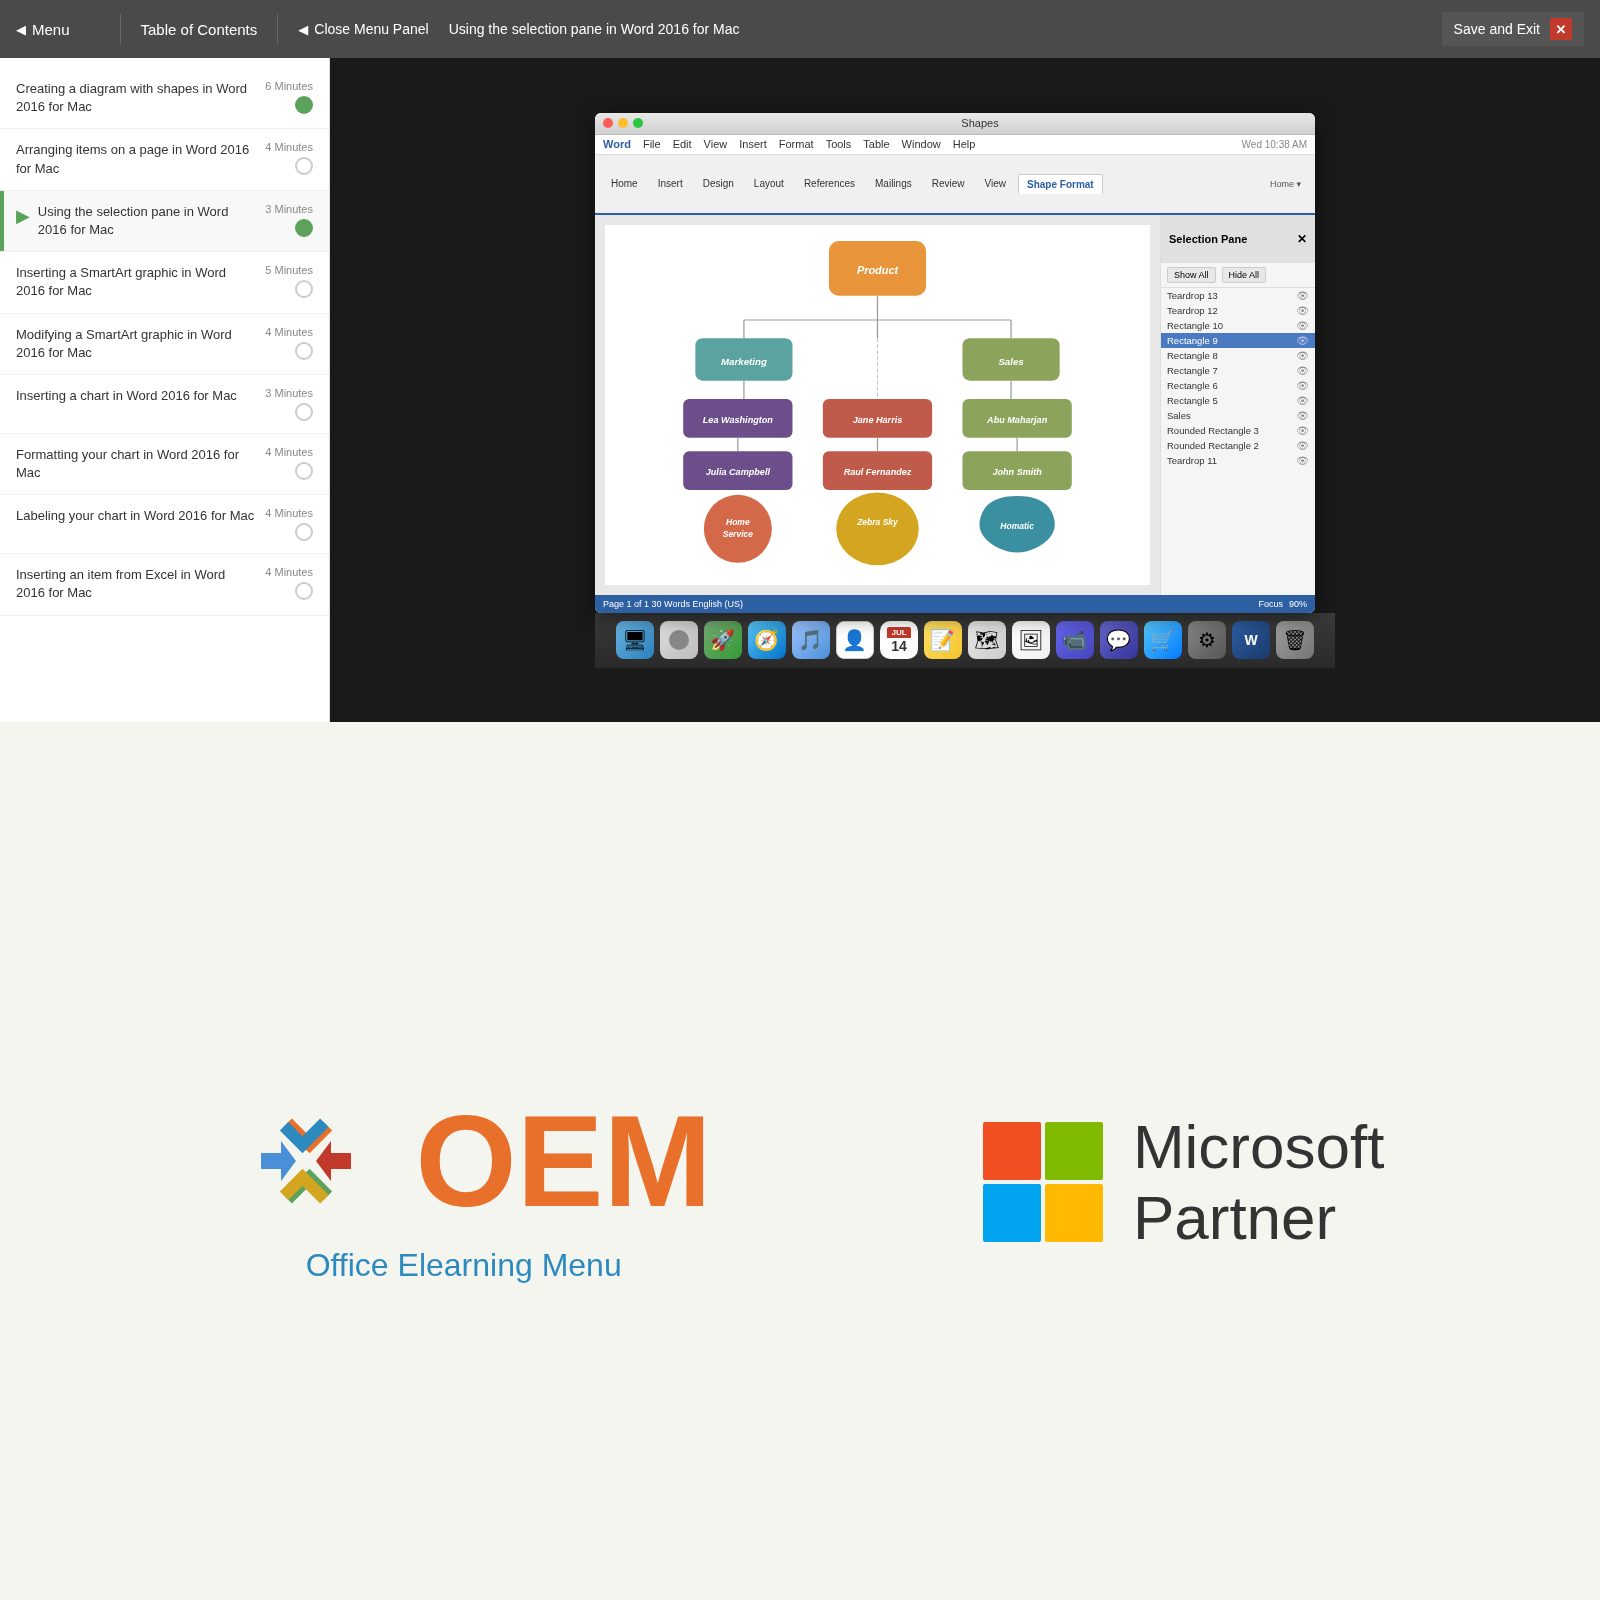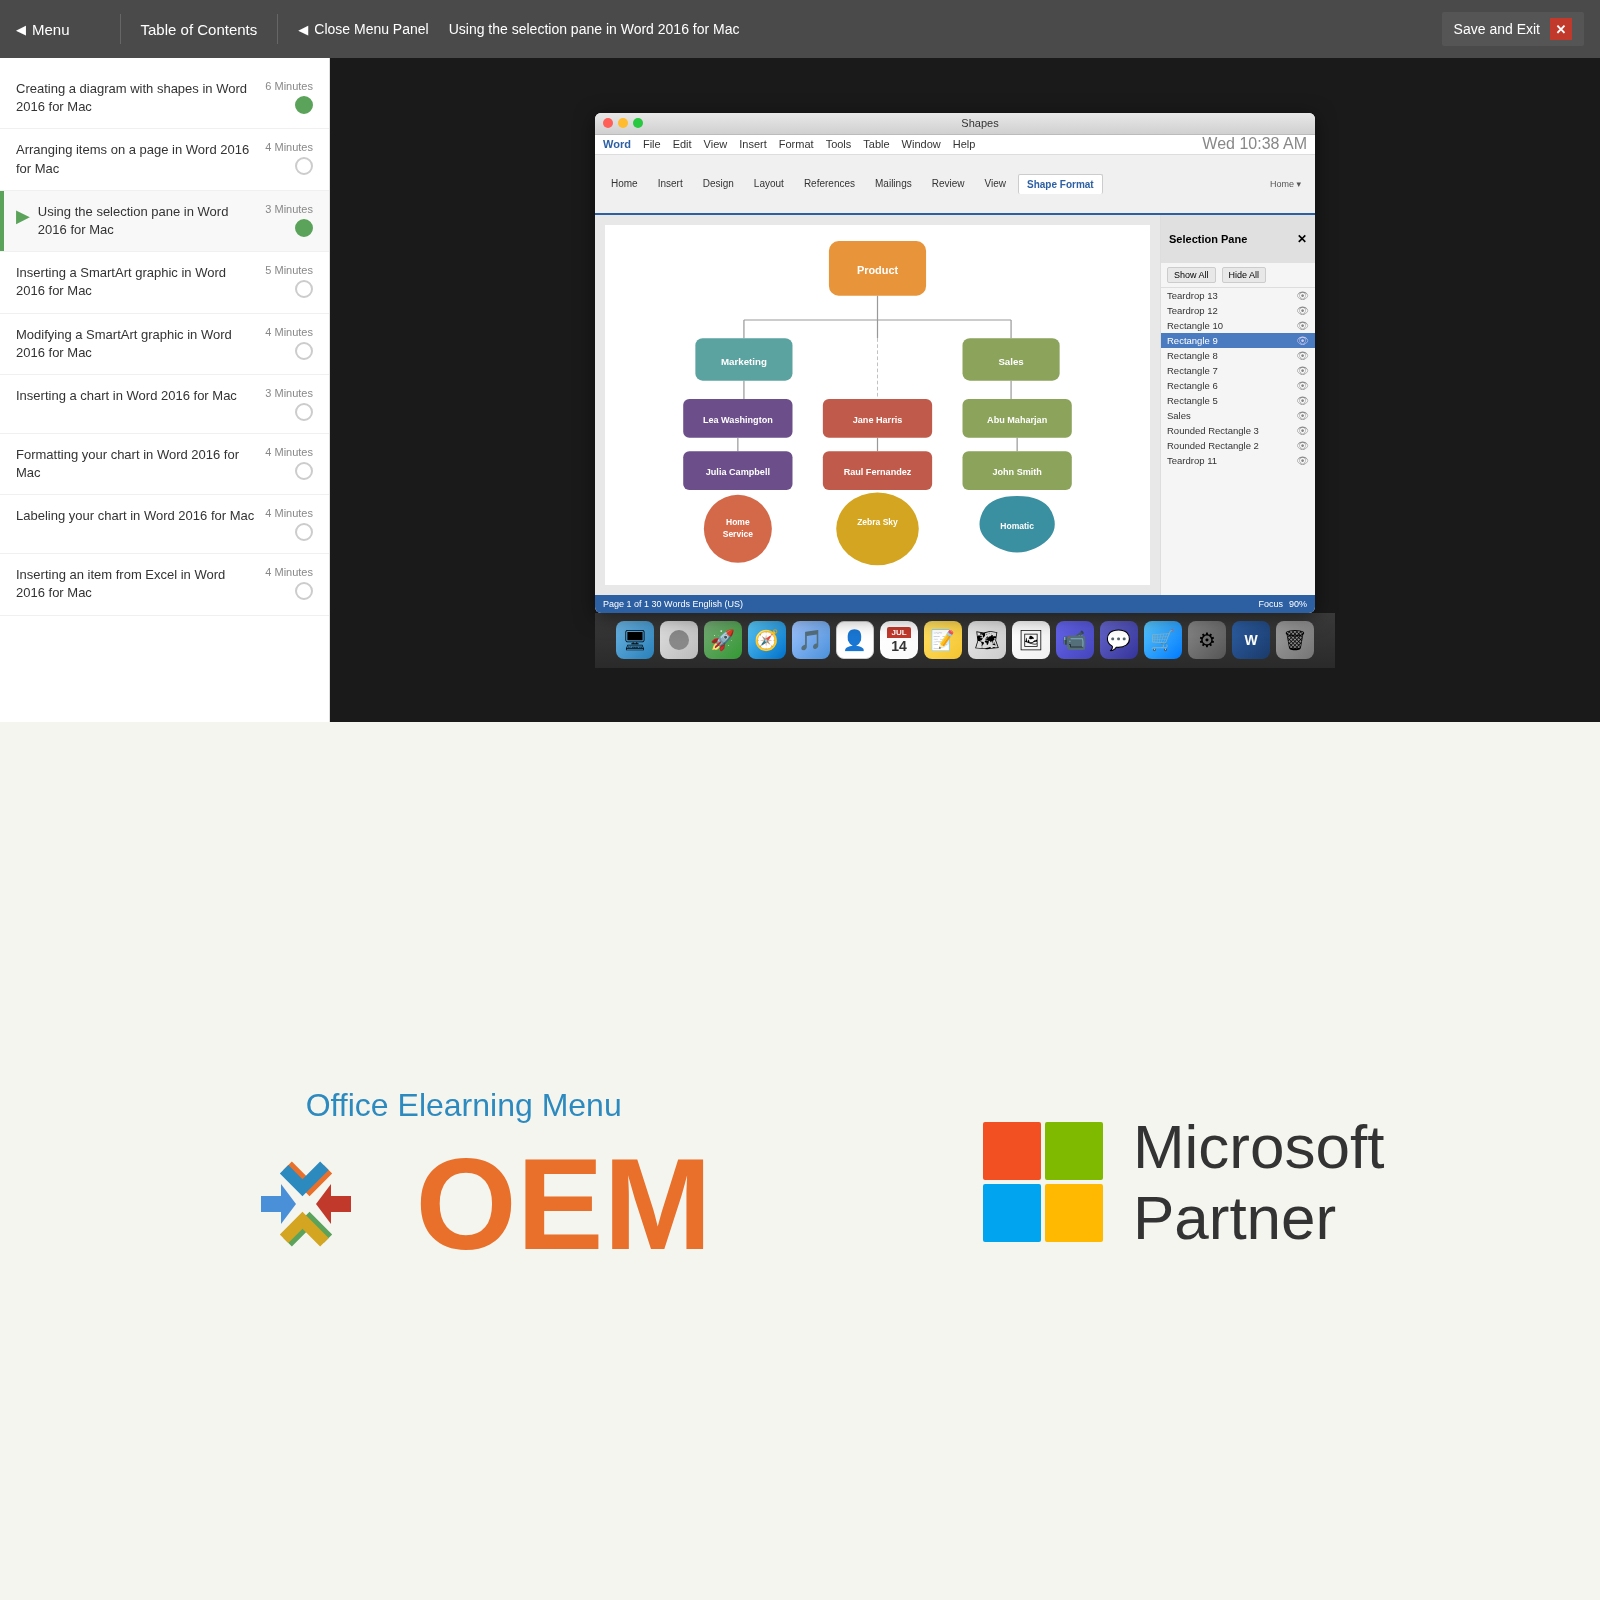--- a/index.html
+++ b/index.html
@@ -259,20 +259,21 @@
       flex: 1;
       background: #e8e8e8;
       padding: 10px;
       overflow: hidden;
     }
     .doc-page {
       background: #fff;
       height: 100%;
       padding: 10px;
       position: relative;
+      font-style: italic;
     }
 
     
     .selection-pane {
       width: 155px;
       background: #f5f5f5;
       border-left: 1px solid #ddd;
       font-size: 10px;
     }
     .selection-pane-header {
@@ -514,21 +515,21 @@
           <span class="word-menu-item">File</span>
           <span class="word-menu-item">Edit</span>
           <span class="word-menu-item">View</span>
           <span class="word-menu-item">Insert</span>
           <span class="word-menu-item">Format</span>
           <span class="word-menu-item">Tools</span>
           <span class="word-menu-item">Table</span>
           <span class="word-menu-item">Window</span>
           <span class="word-menu-item">Help</span>
           <div style="flex:1;"></div>
-          <span style="font-size:16px;color:#888;">Wed 10:38 AM</span>
+          <span style="font-size:10px;color:#888;">Wed 10:38 AM</span>
         </div>
 
         <div class="word-toolbar">
           <span class="toolbar-tab">Home</span>
           <span class="toolbar-tab">Insert</span>
           <span class="toolbar-tab">Design</span>
           <span class="toolbar-tab">Layout</span>
           <span class="toolbar-tab">References</span>
           <span class="toolbar-tab">Mailings</span>
           <span class="toolbar-tab">Review</span>
@@ -700,23 +701,20 @@
         <div class="dock-icon dock-trash">🗑</div>
       </div>
 
     </div>
   </div>
 </div>
 
 <div class="bottom-section">
 
   <div class="oem-logo-area">
-    <div style="margin-top:6px;">
-      <span style="font-size:32px;color:#2d8abf;font-weight:400;">Office Elearning Menu</span>
-    </div>
     <div style="display:flex;align-items:center;gap:20px;">
 
       <div style="width:180px;height:160px;position:relative;">
         <svg width="180" height="160" viewBox="0 0 180 160">
 
           <g transform="translate(90,80)">
 
             <polygon points="8,-40 20,-40 20,-15 40,-15 40,-3 8,-3" fill="#e8702a" transform="rotate(-45)"></polygon>
 
             <polygon points="-8,-40 -20,-40 -20,-15 -40,-15 -40,-3 -8,-3" fill="#2d8abf" transform="rotate(45)"></polygon>
@@ -727,20 +725,23 @@
 
             <polygon points="45,-8 45,8 25,8 25,20 10,0 25,-20 25,-8" fill="#c0392b"></polygon>
 
             <polygon points="-45,-8 -45,8 -25,8 -25,20 -10,0 -25,-20 -25,-8" fill="#4a90d9"></polygon>
           </g>
         </svg>
       </div>
       <div style="display:flex;flex-direction:column;">
         <span style="font-size:130px;font-weight:900;color:#e8702a;line-height:1;">OEM</span>
       </div>
+    </div>
+    <div style="margin-top:6px;">
+      <span style="font-size:32px;color:#2d8abf;font-weight:400;">Office Elearning Menu</span>
     </div>
   </div>
 
   <div class="ms-partner-area">
     <div class="ms-logo-grid">
       <div class="ms-square red"></div>
       <div class="ms-square green"></div>
       <div class="ms-square blue"></div>
       <div class="ms-square yellow"></div>
     </div>

